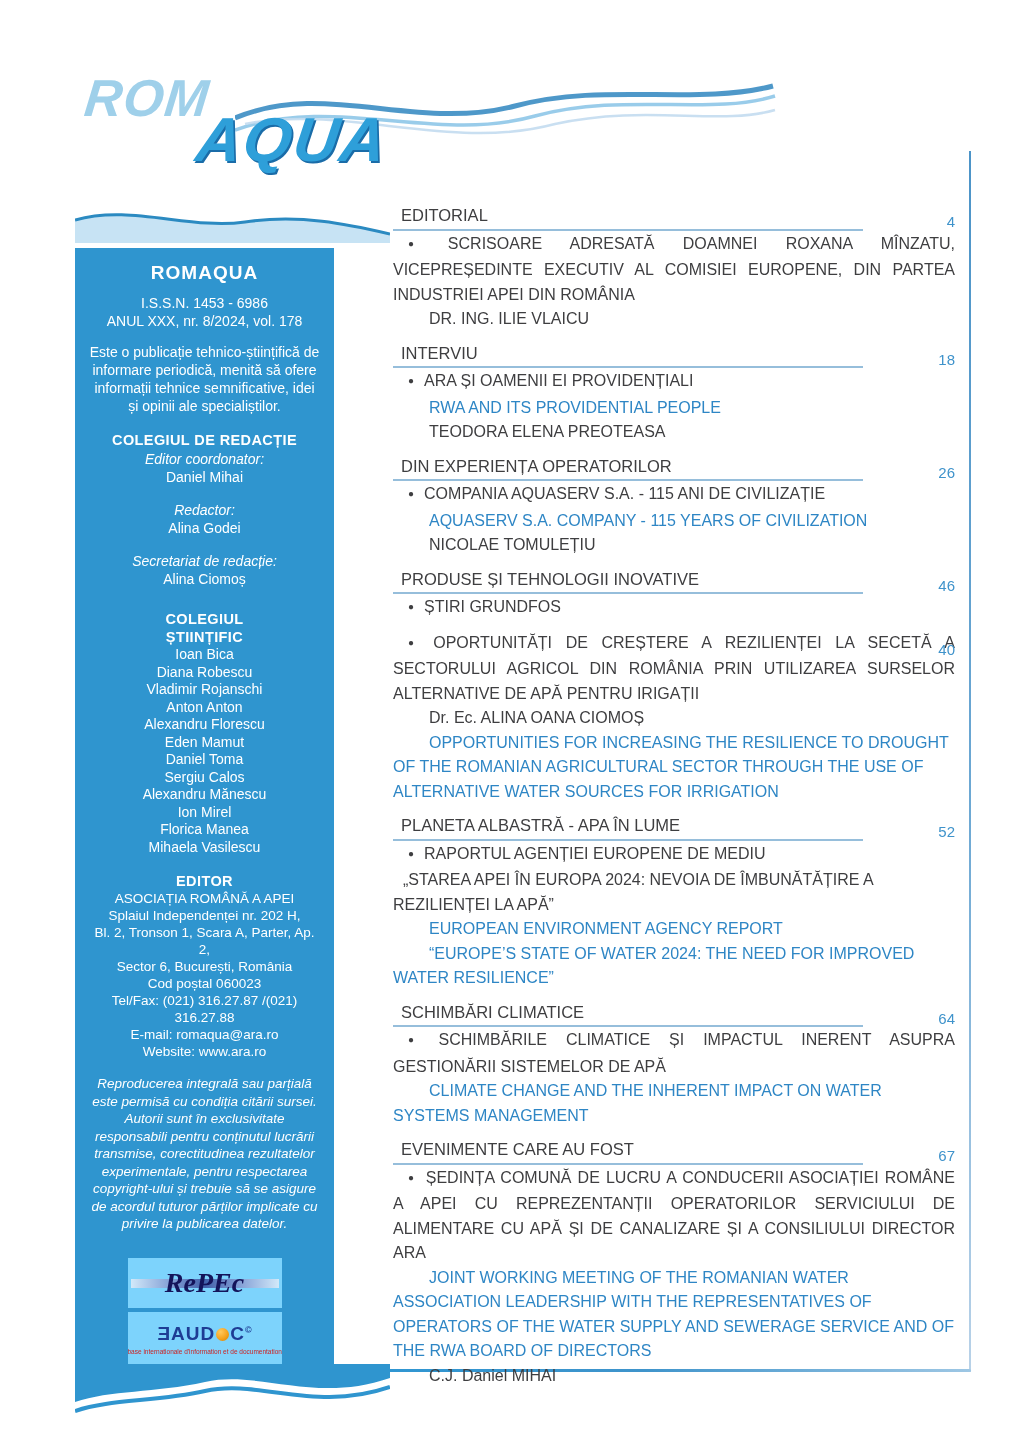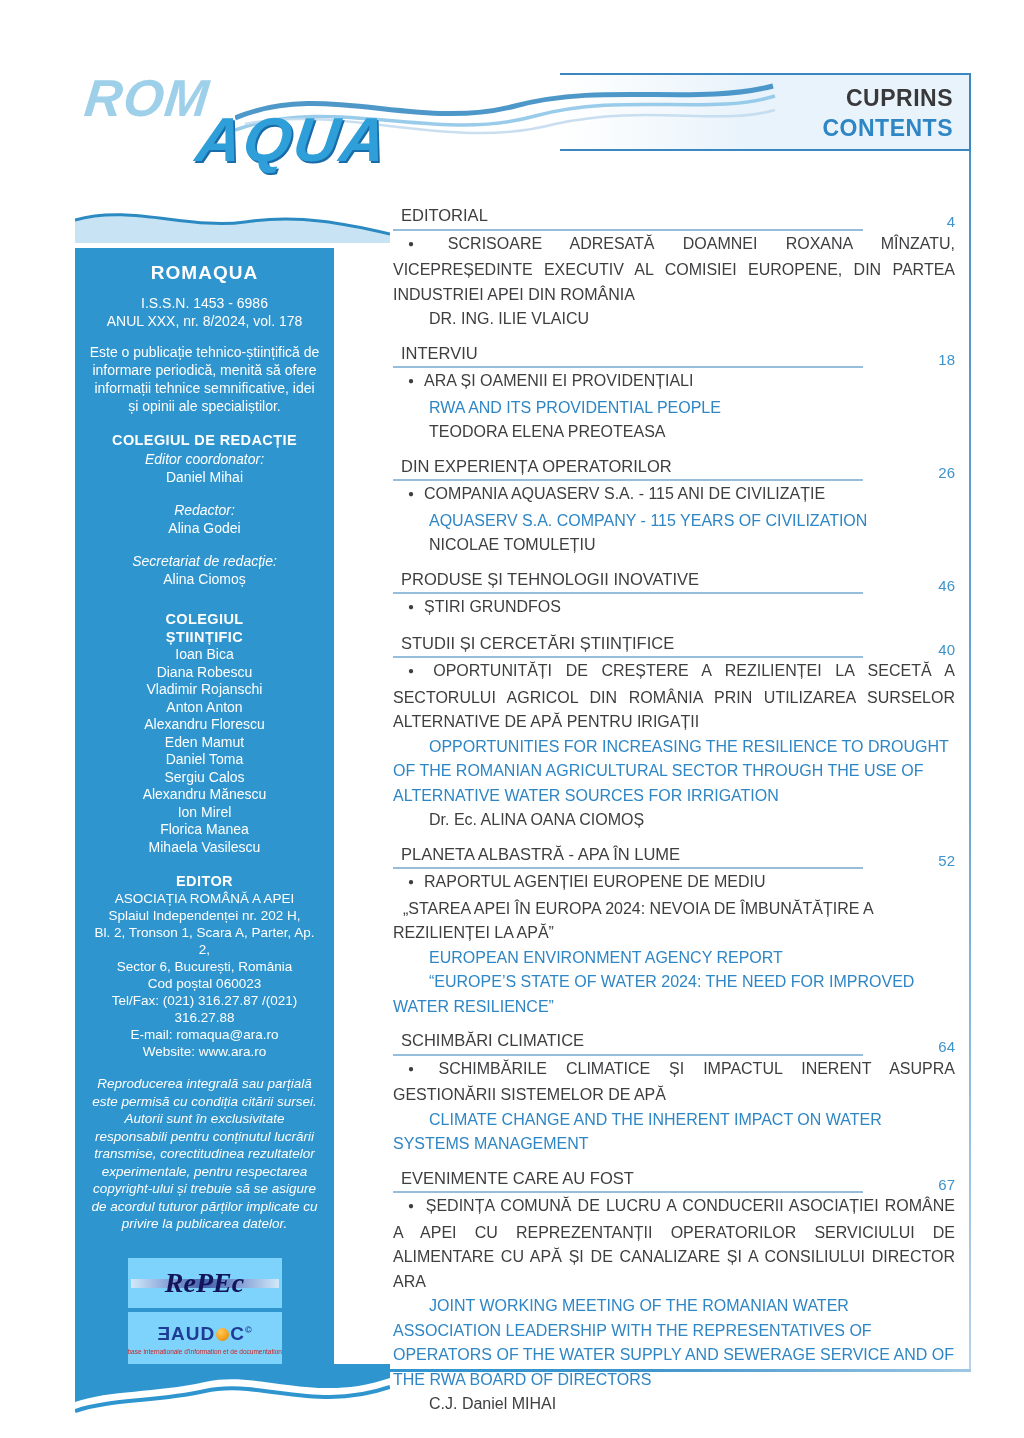--- a/index.html
+++ b/index.html
@@ -81,24 +81,20 @@
   <div class="logo">
     <span class="logo-rom">ROM</span>
     <span class="logo-aqua">AQUA</span>
   </div>
   <svg class="header-waves" viewBox="0 0 545 130">
     <path d="M0,52 C90,14 180,66 280,40 C370,16 460,40 538,20" fill="none" stroke="#2f86c0" stroke-width="5" opacity="0.85"></path>
     <path d="M0,64 C100,28 200,78 300,50 C390,26 475,50 540,30" fill="none" stroke="#8ec6e8" stroke-width="3.5" opacity="0.9"></path>
     <path d="M10,58 C110,38 215,86 320,58 C410,38 485,60 540,44" fill="none" stroke="#c3dcef" stroke-width="2.5" opacity="0.9"></path>
   </svg>
 
-  <div class="contents-panel">
-    <div class="l1">CUPRINS</div>
-    <div class="l2">CONTENTS</div>
-  </div>
 
   <div class="v-line"></div>
   <div class="h-line"></div>
 
   <div class="sidebar">
     <svg class="sb-topwave" width="315" height="48" viewBox="0 0 315 48">
       <path d="M0,20 C55,4 115,30 170,22 C225,14 272,24 315,34 L315,43 L0,43 Z" fill="#c7e3f4"></path>
       <path d="M0,20 C55,4 115,30 170,22 C225,14 272,24 315,34" fill="none" stroke="#2b8ac1" stroke-width="3"></path>
     </svg>
 
@@ -216,27 +212,26 @@
         <span class="sec-title">PRODUSE ȘI TEHNOLOGII INOVATIVE</span>
         <span class="sec-page">46</span>
       </div>
       <div class="rows">
           <div class="row bullet">ȘTIRI GRUNDFOS</div>
         </div>
     </div>
 
     <div class="sec">
       <div class="sec-head">
-        <span class="sec-title">STUDII ȘI CERCETĂRI ȘTIINȚIFICE</span>
         <span class="sec-page">40</span>
       </div>
       <div class="rows">
           <div class="row bullet">OPORTUNITĂȚI DE CREȘTERE A REZILIENȚEI LA SECETĂ A SECTORULUI AGRICOL DIN ROMÂNIA PRIN UTILIZAREA SURSELOR ALTERNATIVE DE APĂ PENTRU IRIGAȚII</div>
+          <div class="row author">Dr. Ec. ALINA OANA CIOMOȘ</div>
           <div class="row en">OPPORTUNITIES FOR INCREASING THE RESILIENCE TO DROUGHT OF THE ROMANIAN AGRICULTURAL SECTOR THROUGH THE USE OF ALTERNATIVE WATER SOURCES FOR IRRIGATION</div>
-          <div class="row author">Dr. Ec. ALINA OANA CIOMOȘ</div>
         </div>
     </div>
 
     <div class="sec">
       <div class="sec-head">
         <span class="sec-title">PLANETA ALBASTRĂ - APA ÎN LUME</span>
         <span class="sec-page">52</span>
       </div>
       <div class="rows">
           <div class="row bullet">RAPORTUL AGENȚIEI EUROPENE DE MEDIU</div>

